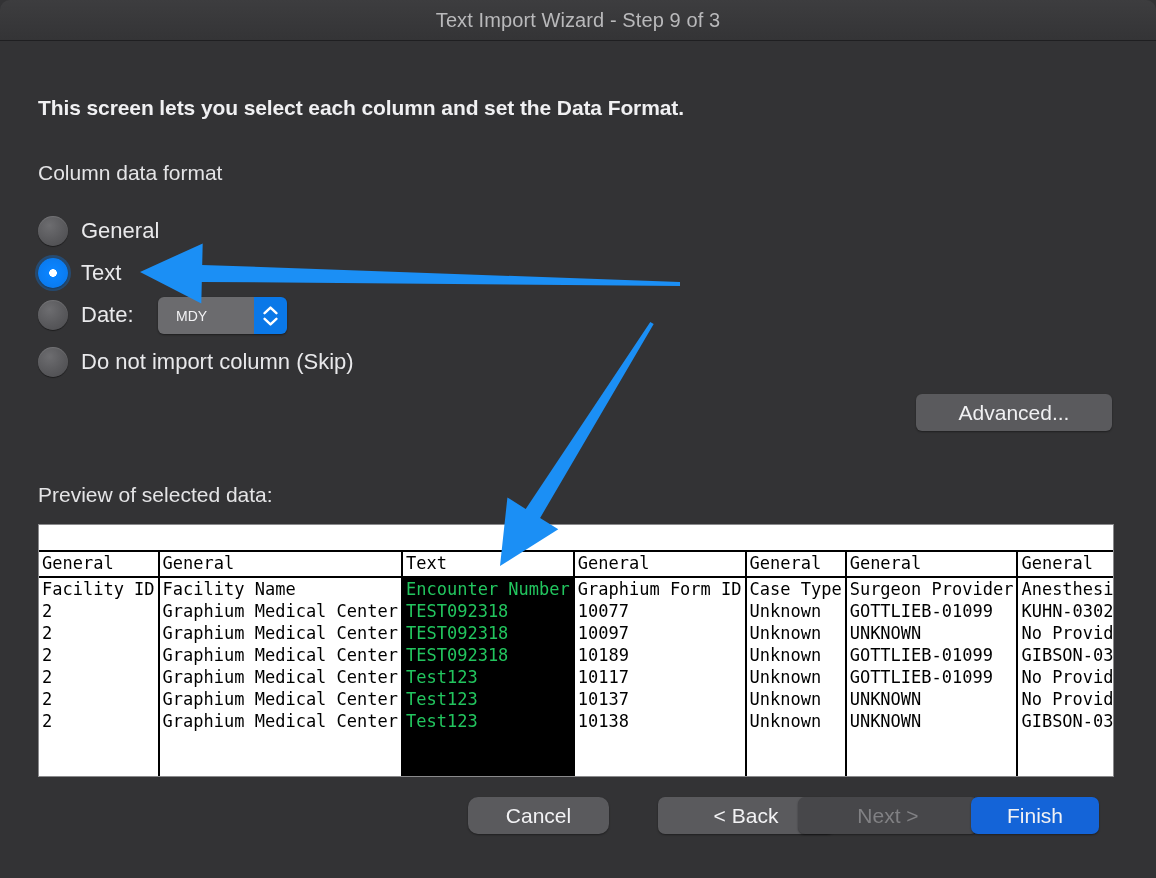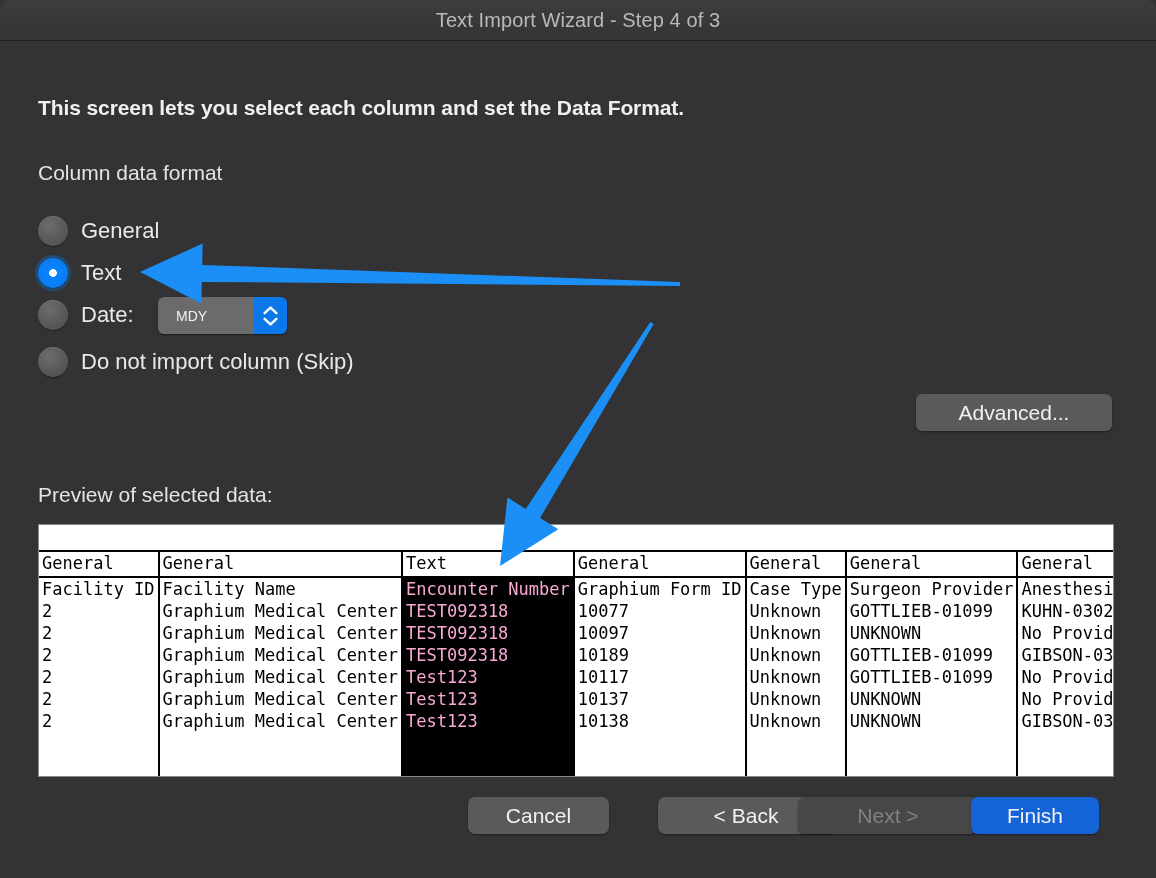--- a/index.html
+++ b/index.html
@@ -205,21 +205,21 @@
     border-right: 2px solid #000;
     vertical-align: top;
   }
   table#preview-table tr.fmt-row td {
     border-bottom: 2px solid #000;
     height: 24px;
     line-height: 23px;
   }
   table#preview-table td.sel {
     background: #000;
-    color: #f9a8d4;
+    color: #22c55e;
     border-right: 2px solid #000;
   }
   table#preview-table tr.fmt-row td.sel {
     background: #fff;
     color: #000;
   }
   table#preview-table tr.filler td { height: 58px; }
 
   
   .dlg-button {
@@ -228,41 +228,41 @@
     height: 37px;
     border: none;
     border-radius: 7px;
     font-size: 21px;
     font-family: inherit;
     color: #f2f2f4;
     background: #5a5a5d;
     box-shadow: 0 1px 2px rgba(0,0,0,0.4);
     cursor: default;
   }
-  #cancel-button { left: 468px; width: 141px; }
+  #cancel-button { left: 468px; width: 141px; border-radius: 10px; }
   #back-button   { left: 658px; width: 176px; }
   #next-button   { left: 798px; width: 180px; background: #47474a; color: #818184; }
   #finish-button { left: 971px; width: 128px; background: #1464d8; }
 
   
   #annotations {
     position: absolute;
     left: 0; top: 0;
     width: 1156px;
     height: 878px;
     pointer-events: none;
   }
 </style>
 </head>
 <body>
 
 <div id="dialog">
 
   <div id="titlebar">
-    <div id="titlebar-text">Text Import Wizard - Step 4 of 3</div>
+    <div id="titlebar-text">Text Import Wizard - Step 9 of 3</div>
   </div>
 
   <div id="group-label">Column data format</div>
 
   <div id="headline">This screen lets you select each column and set the Data Format.</div>
 
   <div class="radio-row" id="radio-general">
     <span class="radio-dot"></span>
     <span class="radio-label">General</span>
   </div>

